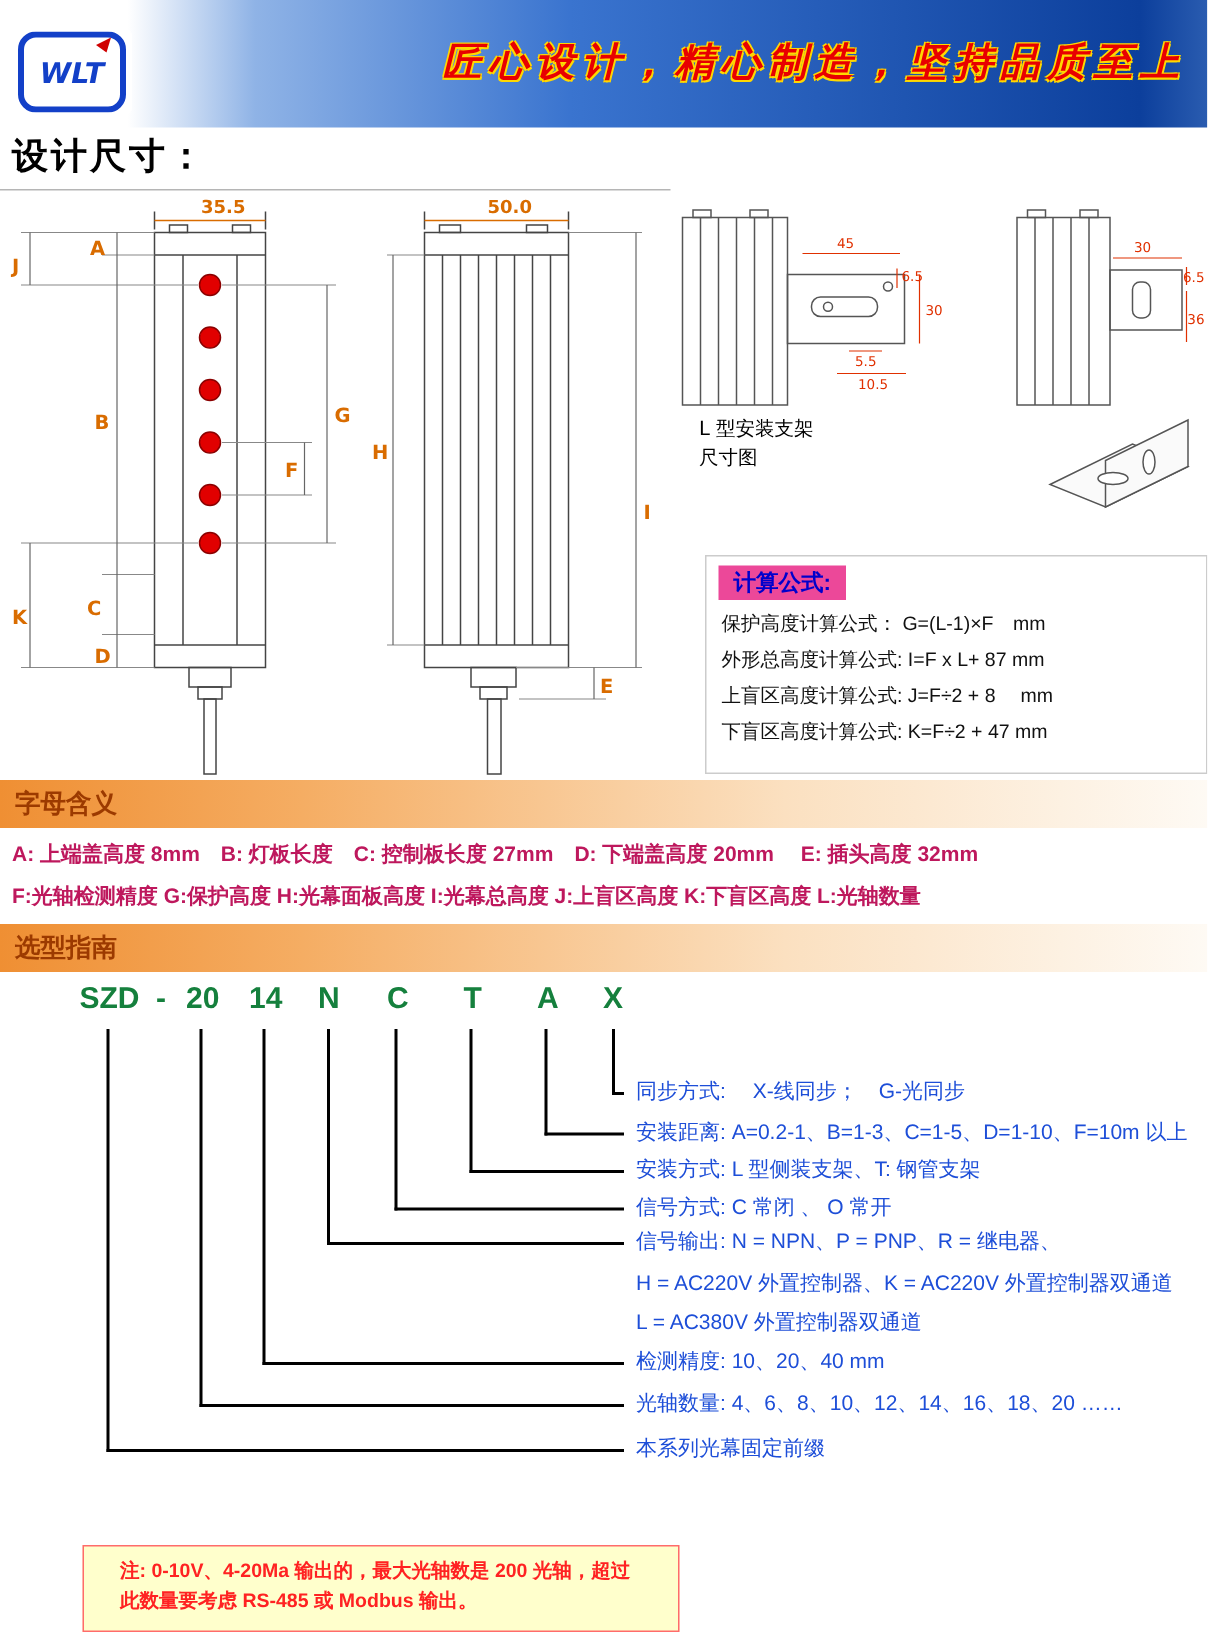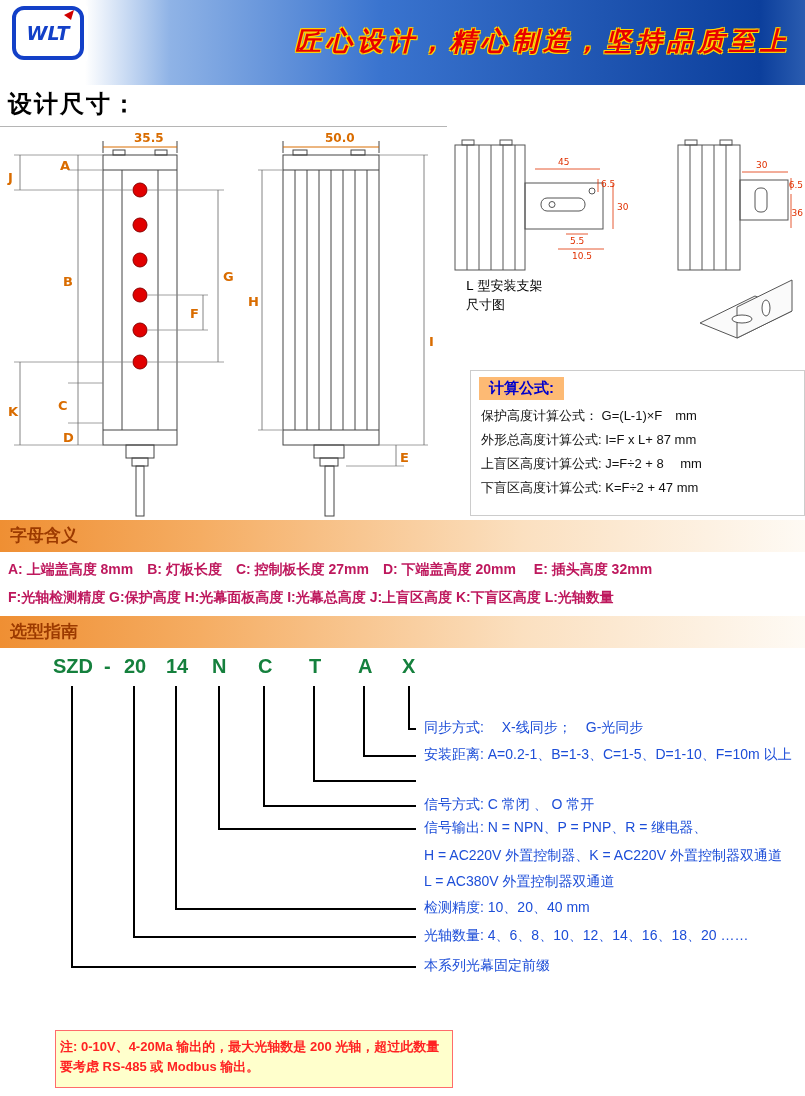--- a/index.html
+++ b/index.html
@@ -3,53 +3,53 @@
 <meta charset="utf-8">
 <style>
   * { margin:0; padding:0; box-sizing:border-box; }
   html,body { background:#ffffff; }
   body { font-family:"Liberation Sans","DejaVu Sans",sans-serif; }
   #page { position:relative; width:805px; height:1096px; background:#fff; overflow:hidden; }
 
   
   .header { position:absolute; left:0; top:0; width:805px; height:85px;
     background:linear-gradient(90deg,#ffffff 0px,#ffffff 85px,#8fb3e6 170px,#3a74cf 380px,#0c3f9c 760px,#2a5cb0 805px); }
-  .logo-box { position:absolute; left:8px; top:3px; width:80px; height:60px; background:#fff; border-radius:6px;
+  .logo-box { position:absolute; left:8px; top:18px; width:80px; height:60px; background:#fff; border-radius:6px;
     display:flex; align-items:center; justify-content:center; }
   .slogan { position:absolute; left:295px; top:24px; width:505px; font-size:26px; font-weight:bold; font-style:italic;
     color:#e80000; letter-spacing:5px; white-space:nowrap;
     text-shadow:1px 1px 0 #ffd800,-1px -1px 0 #ffd800,1px -1px 0 #ffd800,-1px 1px 0 #ffd800; }
 
   .page-title { position:absolute; left:8px; top:88px; font-size:24px; font-weight:bold; color:#000; letter-spacing:2px; }
   .title-rule { position:absolute; left:0; top:126px; width:447px; border-top:1px solid #b5b5b5; }
 
   
   #drawing-svg { position:absolute; left:0; top:128px; }
   svg text { font-family:"DejaVu Sans",sans-serif; }
 
   
   .formulas { position:absolute; left:470px; top:370px; width:335px; height:146px; border:1px solid #cccccc; background:#fff; }
-  .formulas-title { display:inline-block; margin:6px 16px 2px 8px; padding:2px 10px; background:#fdba74; color:#0000cc;
+  .formulas-title { display:inline-block; margin:6px 16px 2px 8px; padding:2px 10px; background:#ec4899; color:#0000cc;
     font-weight:bold; font-size:15px; }
   .formula-item { margin:3px 0 0 10px; font-size:13px; color:#111; line-height:21px; white-space:nowrap; }
 
   
   .banner { position:absolute; left:0; width:805px; height:32px; line-height:32px; padding-left:10px;
     font-size:17px; font-weight:bold; color:#9c3a00;
     background:linear-gradient(90deg,#ef8f33 0%,#f5ad63 25%,#fbe0c0 65%,#fefaf4 100%); }
   .letters-line { position:absolute; left:8px; width:794px; font-size:14px; font-weight:bold; color:#be185d; white-space:nowrap; }
 
   
   .code-part { position:absolute; top:655px; font-size:20px; font-weight:bold; color:#15803d; }
   .vline { position:absolute; width:2px; background:#000; }
   .hline { position:absolute; height:2px; background:#000; }
   .desc { position:absolute; left:424px; font-size:14px; color:#1d4ed8; white-space:nowrap; }
 
   
-  .note-box { position:absolute; left:55px; top:1030px; width:398px; min-height:58px; padding:6px 4px;
+  .note-box { position:absolute; left:55px; top:1030px; width:398px; min-height:58px; padding:6px 24px;
     border:1px solid #ff6b6b; background:#ffffcc; color:#ff2222; font-weight:bold; font-size:13px; line-height:20px; }
 </style>
 </head>
 <body>
 
 <div id="page">
 
   <div class="header">
     <div class="logo-box">
       <svg width="72" height="54" viewBox="0 0 72 54">
@@ -249,20 +249,21 @@
   <div class="hline" style="left:218px;top:828px;width:198px"></div>
   <div class="vline" style="left:175px;top:686px;height:224px"></div>
   <div class="hline" style="left:175px;top:908px;width:241px"></div>
   <div class="vline" style="left:133px;top:686px;height:252px"></div>
   <div class="hline" style="left:133px;top:936px;width:283px"></div>
   <div class="vline" style="left:71px;top:686px;height:282px"></div>
   <div class="hline" style="left:71px;top:966px;width:345px"></div>
 
   <div class="desc" style="top:719px">同步方式:　 X-线同步；　G-光同步</div>
   <div class="desc" style="top:746px">安装距离: A=0.2-1、B=1-3、C=1-5、D=1-10、F=10m 以上</div>
+  <div class="desc" style="top:771px">安装方式: L 型侧装支架、T: 钢管支架</div>
   <div class="desc" style="top:796px">信号方式: C 常闭 、 O 常开</div>
   <div class="desc" style="top:819px">信号输出: N = NPN、P = PNP、R = 继电器、</div>
   <div class="desc" style="top:847px">H = AC220V 外置控制器、K = AC220V 外置控制器双通道</div>
   <div class="desc" style="top:873px">L = AC380V 外置控制器双通道</div>
   <div class="desc" style="top:899px">检测精度: 10、20、40 mm</div>
   <div class="desc" style="top:927px">光轴数量: 4、6、8、10、12、14、16、18、20 ……</div>
   <div class="desc" style="top:957px">本系列光幕固定前缀</div>
 
   <div class="note-box">
     <span>注: 0-10V、4-20Ma 输出的，最大光轴数是 200 光轴，超过此数量要考虑 RS-485 或 Modbus 输出。</span>

